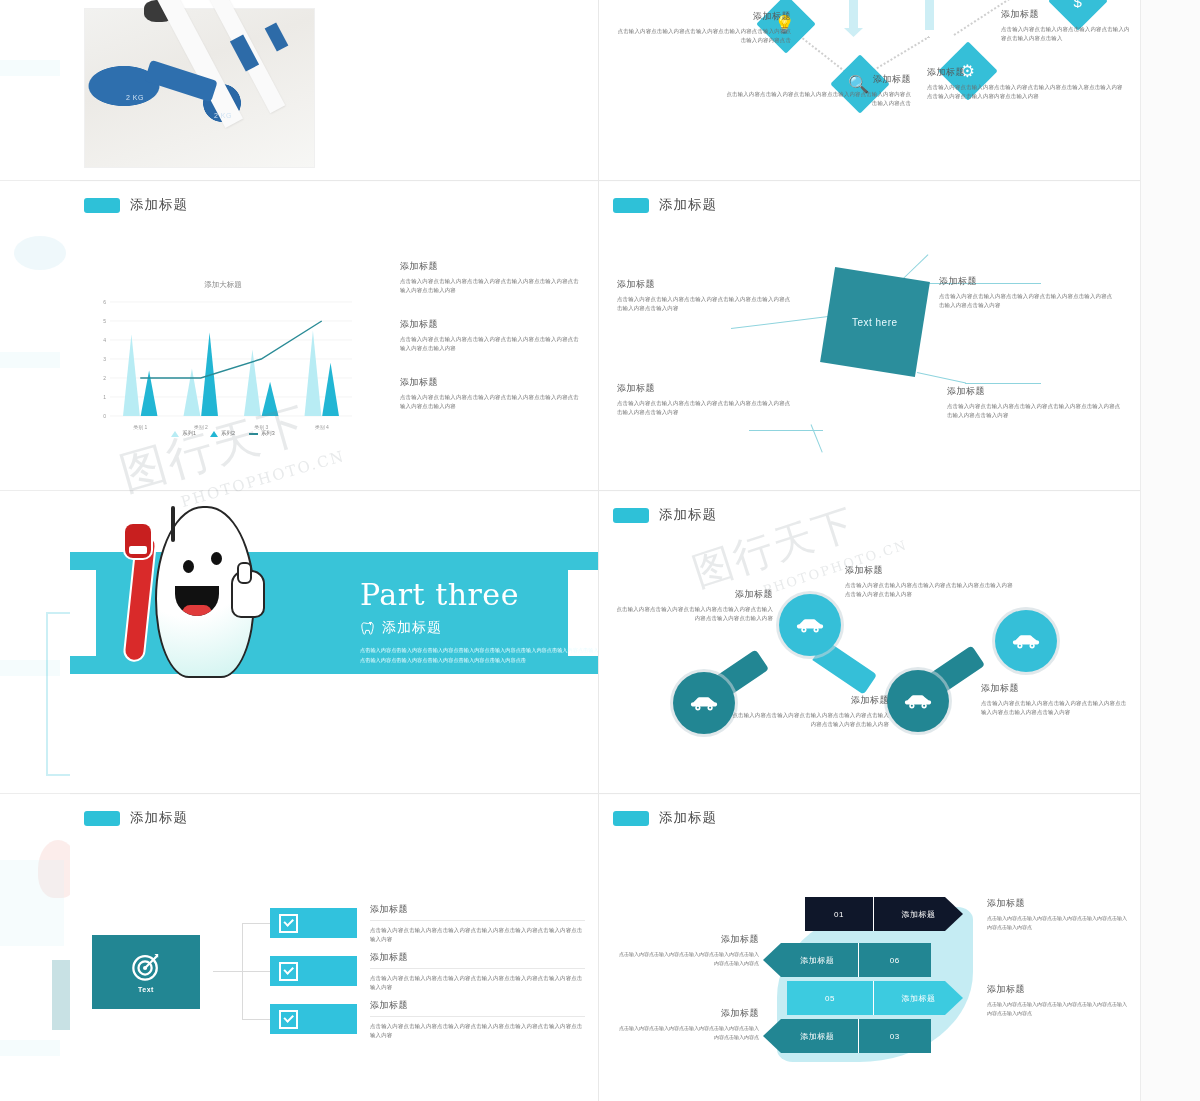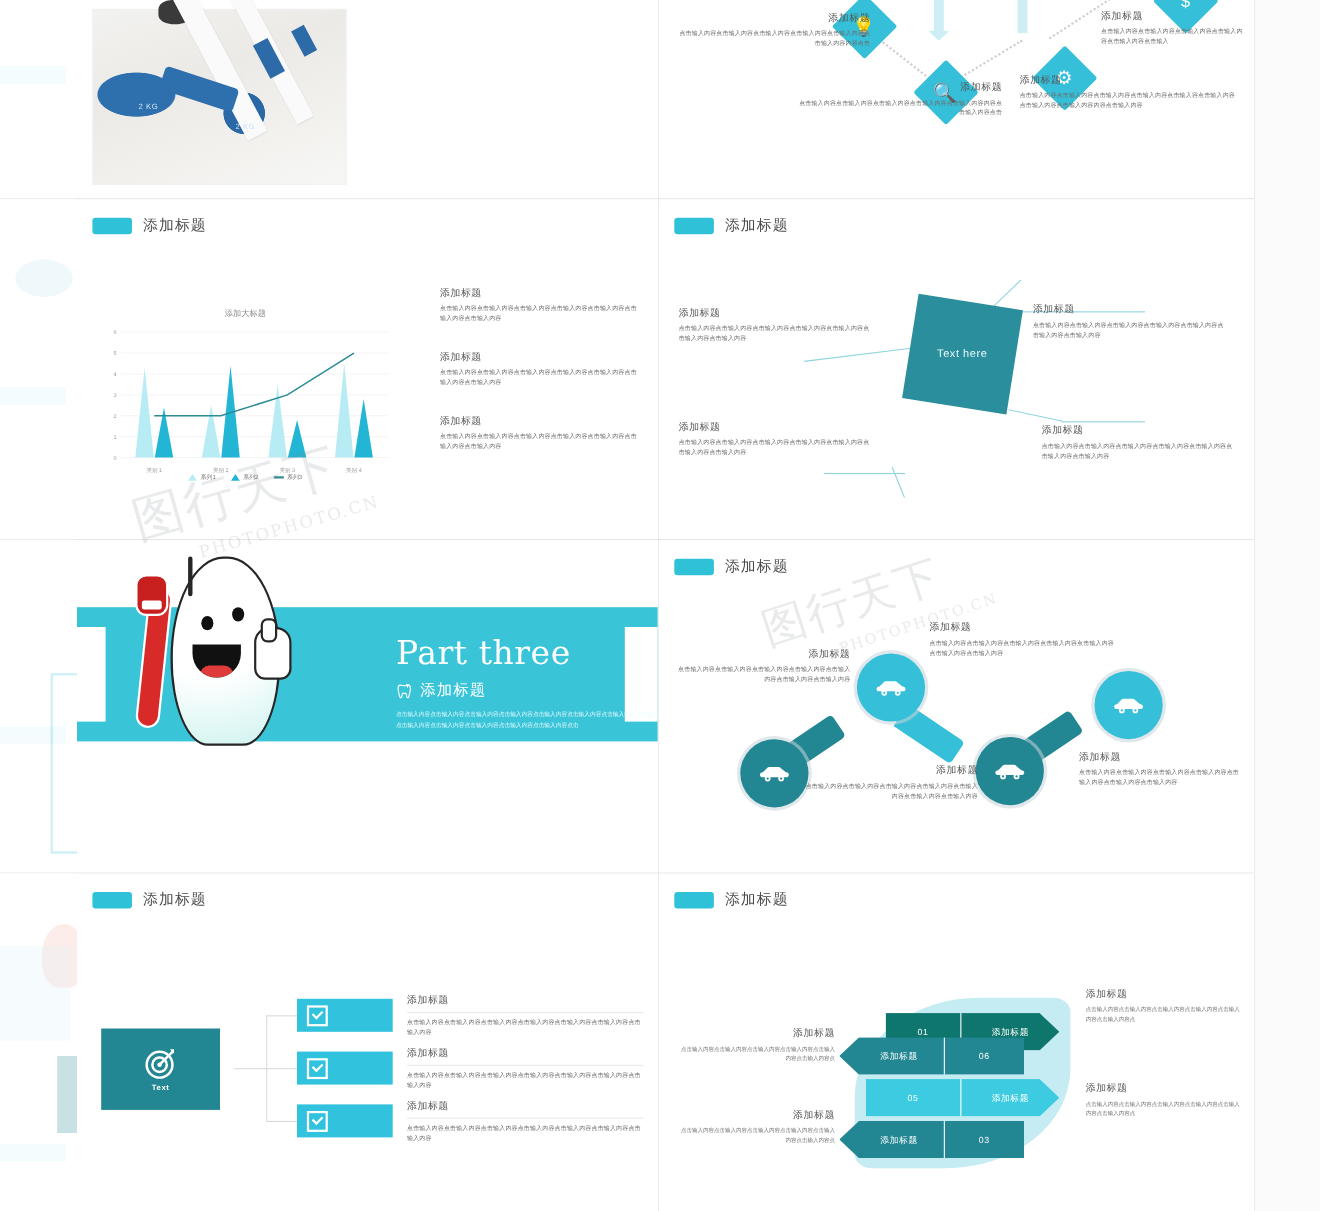--- a/index.html
+++ b/index.html
@@ -483,21 +483,21 @@
   </div>
 
   <div class="slide s8">
     <div class="stitle" style="left:14px;top:14px;">
       <span class="chip"></span>
       <span class="txt">添加标题</span>
     </div>
 
     <div class="leaf"></div>
 
-    <div class="aband" style="left:206px;top:126px;width:158px;background:#0f766e;
+    <div class="aband" style="left:206px;top:102px;width:158px;background:#0f172a;
          clip-path:polygon(0 0,140px 0,158px 50%,140px 100%,0 100%);">
       <div class="cellA" style="width:68px;">01</div>
       <div class="div"></div>
       <div class="cellB" style="width:89px;">添加标题</div>
     </div>
 
     <div class="aband" style="left:164px;top:148px;width:168px;background:#228693;
          clip-path:polygon(18px 0,168px 0,168px 100%,18px 100%,0 50%);">
       <div class="cellA" style="width:88px;padding-left:14px;">添加标题</div>
       <div class="div"></div>

